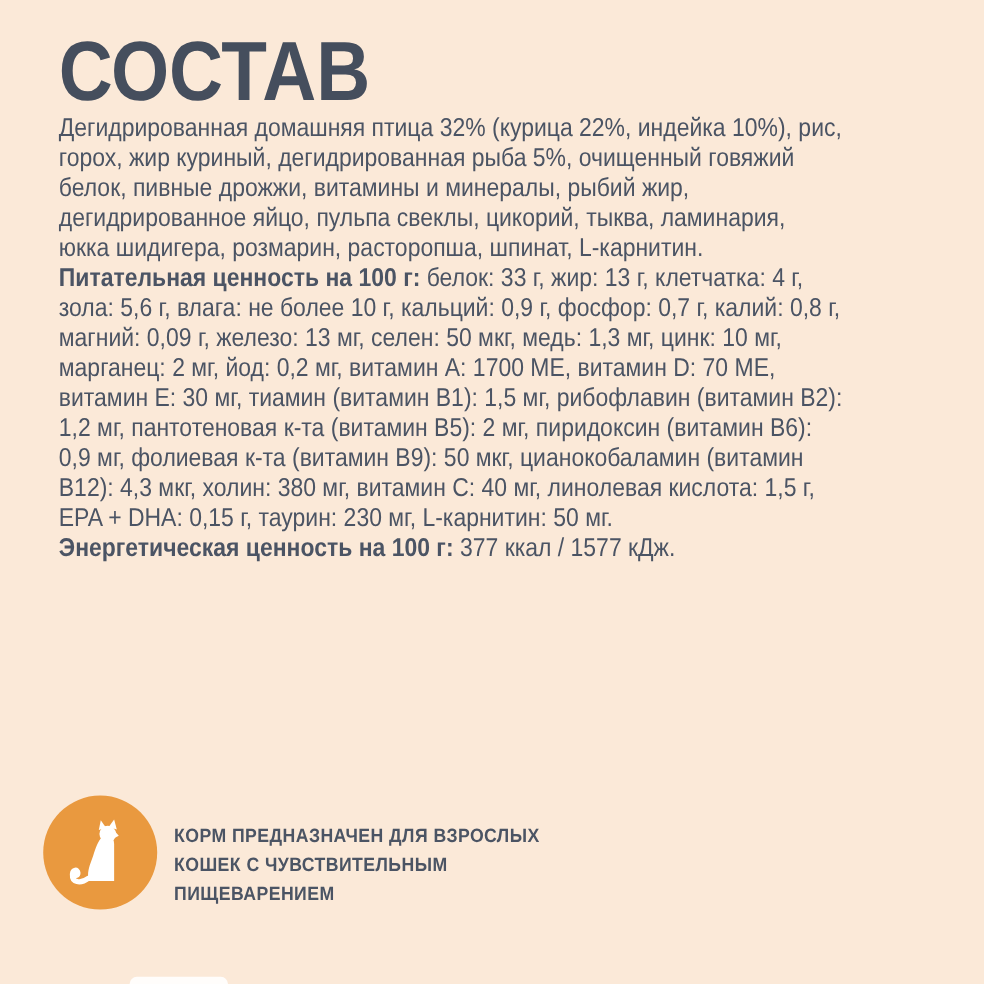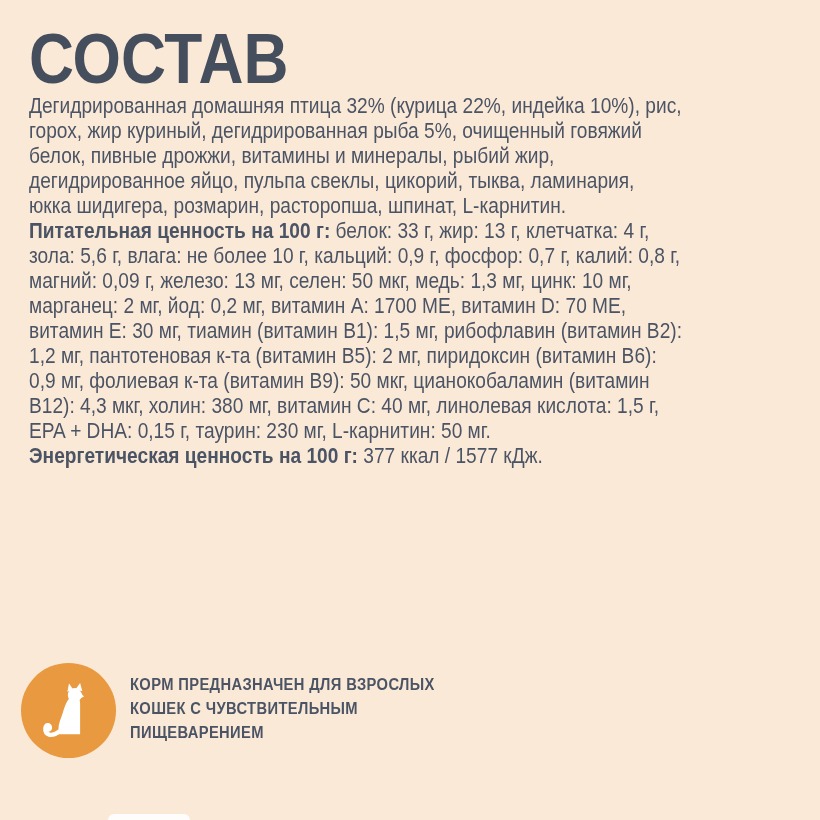--- a/index.html
+++ b/index.html
@@ -1,21 +1,21 @@
 <!DOCTYPE html>
 <html><head>
 <meta charset="utf-8">
 <style>
   html,body { margin:0; padding:0; }
   .page {
     position:relative;
     width:820px; height:820px;
     background:#fbe9d8;
     box-sizing:border-box;
-    padding:24px 0 0 29px;
+    padding:24px 0 0 49px;
     overflow:hidden;
     font-family:"Liberation Sans", sans-serif;
     color:#4b5464;
   }
   
   .condensed {
     transform:scaleX(0.89);
     transform-origin:0 0;
     width:884px;
   }
@@ -33,23 +33,23 @@
     line-height:25px;
     white-space:pre-line;
   }
   p.body b { font-weight:700; }
   .ingredients { margin-top:75px; }
   .nutrition   { margin-top:19px; }
   .energy      { margin-top:23px; }
 
   .note-row {
     position:absolute;
-    left:21px; top:663px;
+    left:36px; top:663px;
     display:flex;
-    align-items:flex-start;
+    align-items:flex-end;
   }
   .icon-circle {
     width:95px; height:95px;
     border-radius:50%;
     background:#e9993f;
     flex:0 0 auto;
     display:flex; align-items:center; justify-content:center;
   }
   .note-text {
     margin-left:14px;

